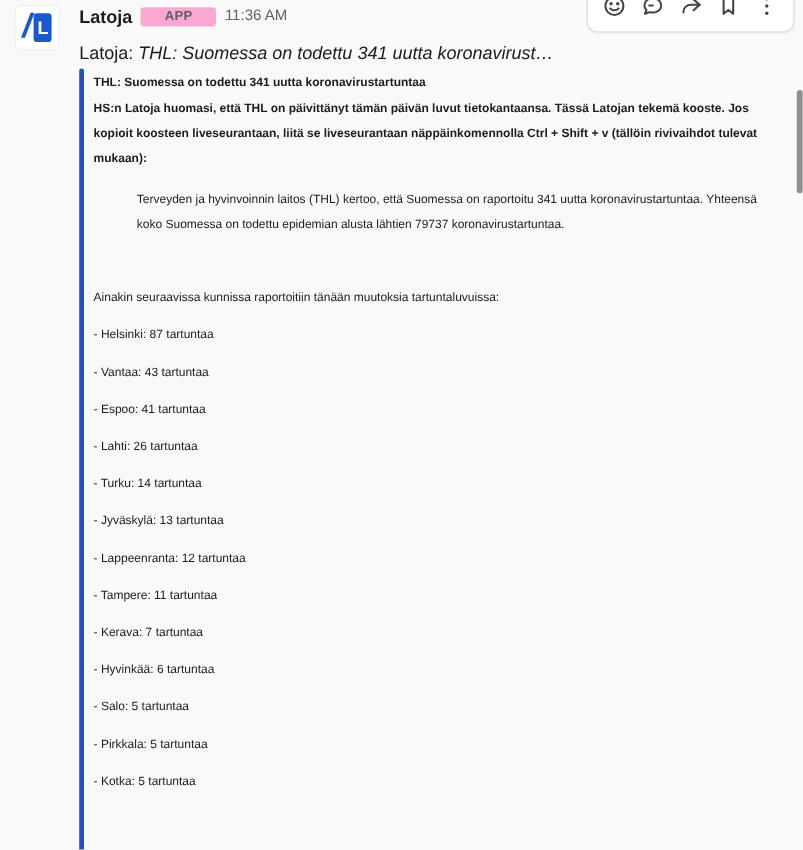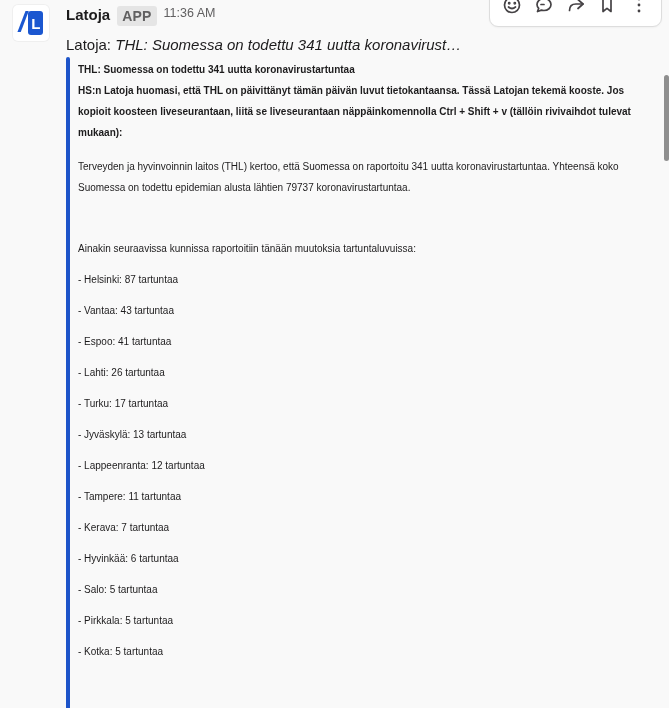--- a/index.html
+++ b/index.html
@@ -37,25 +37,25 @@
     display: flex; align-items: center; justify-content: center;
     color: #ffffff; font-weight: bold; font-size: 15px;
   }
   .msg-header {
     position: absolute; left: 66px; top: 6px;
     display: flex; align-items: flex-start; gap: 7px;
     white-space: nowrap;
   }
   .sender-name { font-weight: bold; font-size: 15px; color: #1d1c1d; }
   .app-badge {
-    background: #e5e5e5;
+    background: #f9a8d4;
     color: #616061;
-    font-size: 14px;
+    font-size: 11px;
     font-weight: bold;
-    padding: 2px 5px;
+    padding: 2px 20px;
     border-radius: 3px;
     letter-spacing: 0.2px;
   }
   .timestamp { color: #616061; font-size: 12.5px; }
 
   .preview-line {
     position: absolute; left: 66px; top: 35px;
     font-size: 15px; line-height: 20px;
     white-space: nowrap;
   }
@@ -73,21 +73,21 @@
     background: #1d54c9;
   }
   .att-body {
     margin-left: 12px;
     padding-top: 4px;
     width: 574px;
     font-size: 10px;
     line-height: 21px;
   }
   .att-titleblock { font-weight: bold; }
-  .att-summary { margin-top: 13px; }
+  .att-summary { margin-top: 13px; margin-left: 36px; }
   .att-list-intro { margin-top: 40px; }
   .att-li { margin-top: 10px; }
 
   
   .hover-toolbar {
     position: absolute; left: 489px; top: -18px;
     width: 173px; height: 45px;
     background: #ffffff;
     border: 1px solid #dddddd;
     border-radius: 9px;
@@ -138,21 +138,21 @@
     <div class="att-titleblock">
       <div>THL: Suomessa on todettu 341 uutta koronavirustartuntaa</div>
       <div>HS:n Latoja huomasi, että THL on päivittänyt tämän päivän luvut tietokantaansa. Tässä Latojan tekemä kooste. Jos kopioit koosteen liveseurantaan, liitä se liveseurantaan näppäinkomennolla Ctrl + Shift + v (tällöin rivivaihdot tulevat mukaan):</div>
     </div>
     <div class="att-summary">Terveyden ja hyvinvoinnin laitos (THL) kertoo, että Suomessa on raportoitu 341 uutta koronavirustartuntaa. Yhteensä koko Suomessa on todettu epidemian alusta lähtien 79737 koronavirustartuntaa.</div>
     <div class="att-list-intro">Ainakin seuraavissa kunnissa raportoitiin tänään muutoksia tartuntaluvuissa:</div>
     <div class="att-li">- Helsinki: 87 tartuntaa</div>
     <div class="att-li">- Vantaa: 43 tartuntaa</div>
     <div class="att-li">- Espoo: 41 tartuntaa</div>
     <div class="att-li">- Lahti: 26 tartuntaa</div>
-    <div class="att-li">- Turku: 17 tartuntaa</div>
+    <div class="att-li">- Turku: 14 tartuntaa</div>
     <div class="att-li">- Jyväskylä: 13 tartuntaa</div>
     <div class="att-li">- Lappeenranta: 12 tartuntaa</div>
     <div class="att-li">- Tampere: 11 tartuntaa</div>
     <div class="att-li">- Kerava: 7 tartuntaa</div>
     <div class="att-li">- Hyvinkää: 6 tartuntaa</div>
     <div class="att-li">- Salo: 5 tartuntaa</div>
     <div class="att-li">- Pirkkala: 5 tartuntaa</div>
     <div class="att-li">- Kotka: 5 tartuntaa</div>
   </div>
 </div>

